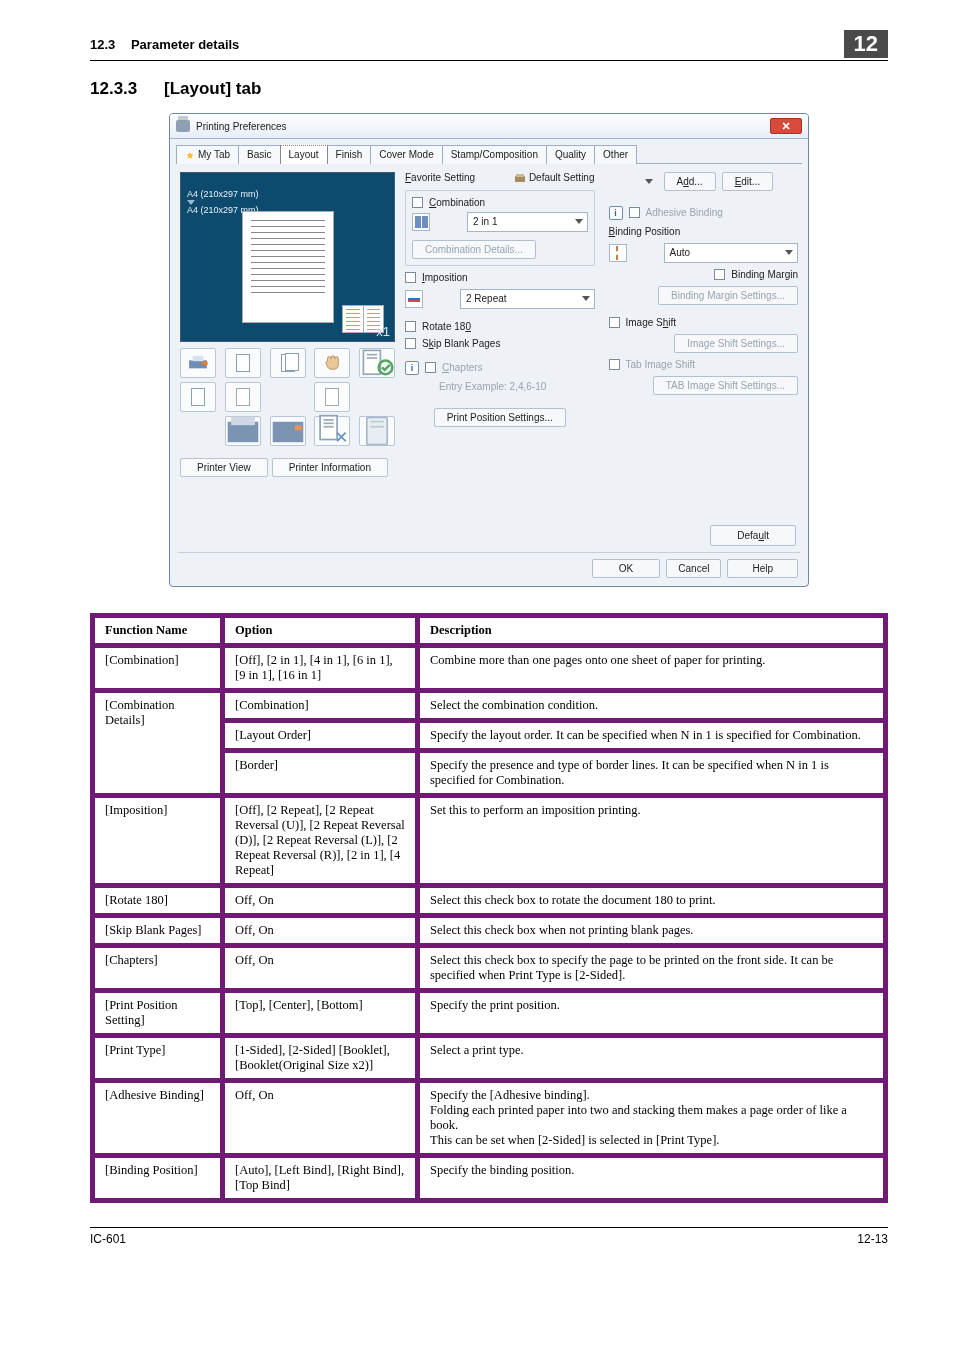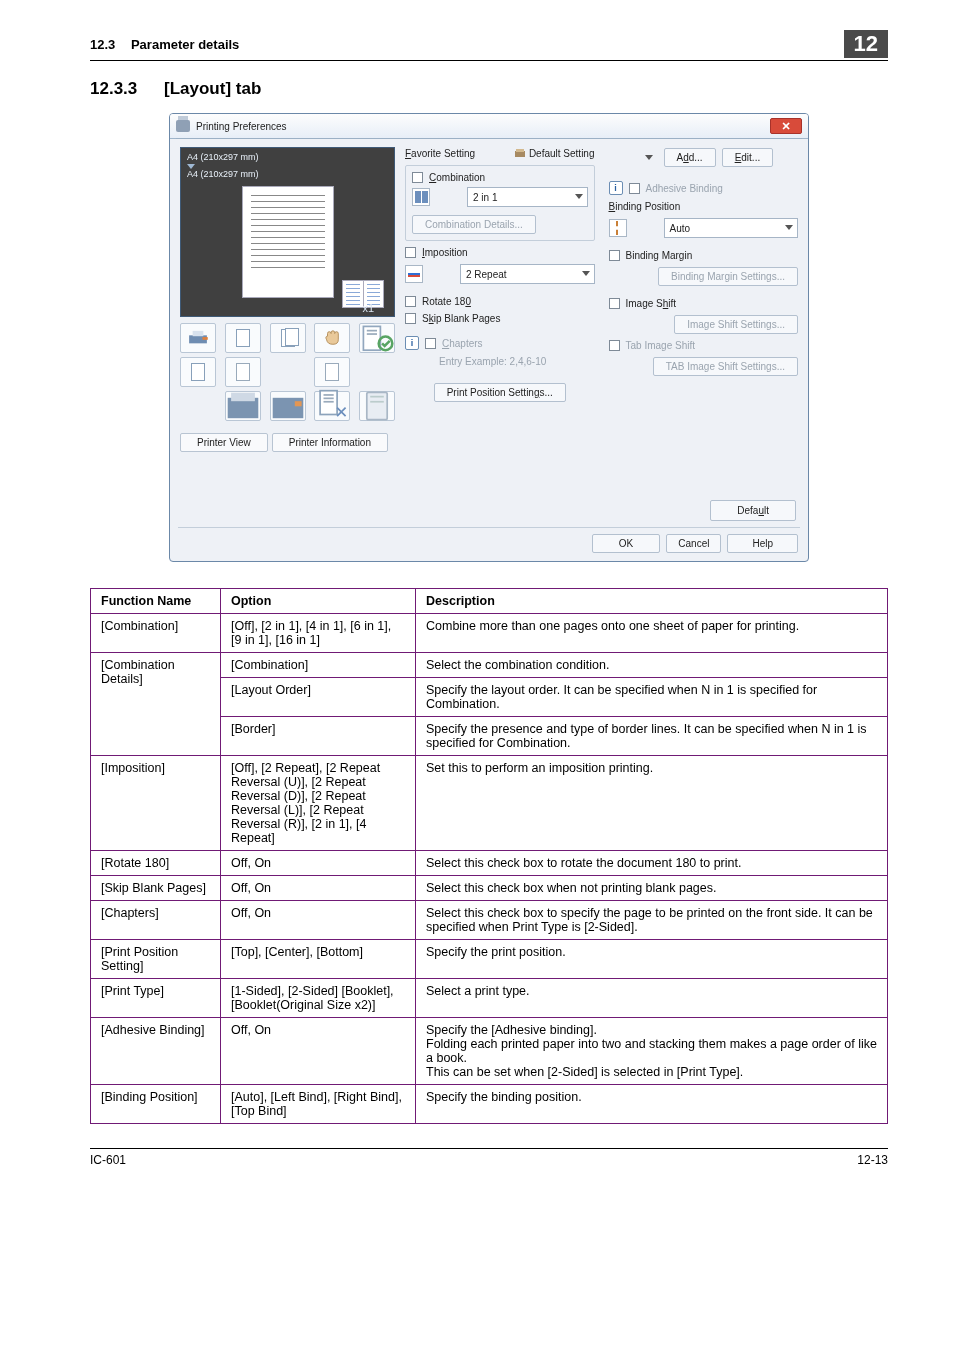--- a/index.html
+++ b/index.html
@@ -54,38 +54,38 @@
   .tab.sel { background: #fff; border-bottom: 1px solid #fff; z-index: 2; border-style: dotted solid none solid; border-color:#888;}
   .tab .star { width:10px; height:10px; display:inline-block; margin-right:3px; vertical-align:middle;
     background: radial-gradient(circle,#f5c23a 40%, transparent 42%); clip-path: polygon(50% 0,61% 35%,98% 35%,68% 57%,79% 91%,50% 70%,21% 91%,32% 57%,2% 35%,39% 35%); }
   .tabline { border-top: 1px solid #9bb0c5; margin: -1px 6px 0 6px; }
 
   .body { display: flex; padding: 8px 10px 10px 10px; gap: 10px; }
 
   
   .lcol { width: 215px; }
   .preview {
-    height: 170px; background: #404040; border: 1px solid #3f5a77;
-    position: relative; color: #e8f0f9; font-size: 9px; padding: 4px 6px;
+    height: 170px; background: #0c4a6e; border: 1px solid #3f5a77;
+    position: relative; color: #e8f0f9; font-size: 9px; padding: 16px 6px;
     margin-bottom: 6px;
   }
   .preview .sizeline { line-height: 1.3; display:flex; align-items:center; gap:4px; }
   .tri { width:0; height:0; border-left:4px solid transparent; border-right:4px solid transparent; border-top:5px solid #9fb8d3; }
   .sheet {
     position: absolute; bottom: 18px; left: 50%; transform: translateX(-50%);
     width: 92px; height: 112px; background: #fff; border: 1px solid #aab;
   }
   .sheet .lines { position:absolute; inset:8px 8px 26px 8px;
     background: repeating-linear-gradient(#888 0 1px, transparent 1px 6px); }
   .booklet { position:absolute; right:10px; bottom:8px; width:42px; height:28px; display:flex; }
   .booklet .bl, .booklet .br { width:21px; height:28px; background:#fff; border:1px solid #aab; }
   .booklet .bl { border-right:none; }
   .booklet .bl .mini, .booklet .br .mini { margin:3px; height:22px;
     background: repeating-linear-gradient(#8aa9d8 0 1px, transparent 1px 4px); }
-  .x1 { position:absolute; right:20px; bottom:2px; color:#dbe6f2; font-size:11px; }
+  .x1 { position:absolute; right:4px; bottom:2px; color:#dbe6f2; font-size:13px; }
   .iconrow { display:flex; justify-content:space-between; margin-bottom:4px; }
   .icon-sq {
     width:36px; height:30px; background:#f9fbfd; border:1px solid #b9c6d5;
     display:flex; align-items:center; justify-content:center; border-radius:2px;
   }
   .linkbtn {
     display:inline-block; background:#f9fafc; border:1px solid #b8c4d2; padding:3px 16px; font-size:10px;
     border-radius:2px; margin-top:6px;
   }
   .btnrow { display:flex; gap:4px; margin-top:6px; }
@@ -125,21 +125,21 @@
   
   .svg-printer { width:22px; height:16px; display:inline-block; }
   .svg-doc { width:14px; height:18px; border:1px solid #88a0ba; background:#fff; }
   .svg-hand { width:18px; height:16px; display:inline-block; }
 
   
   table.params {
     width: 100%; border-collapse: collapse; font-size: 12.5px;
   }
   table.params th, table.params td {
-    border: 1px solid #701a75; padding: 5px 10px; vertical-align: top; text-align: left;
+    border: 5px solid #701a75; padding: 5px 10px; vertical-align: top; text-align: left; font-family: Liberation Serif, serif;
   }
   table.params th { font-weight: bold; }
   
 
   
   .pgfoot { display:flex; justify-content:space-between; border-top:1px solid #000; margin-top:24px; padding-top:4px; font-size:12px; }
 </style>
 </head>
 <body>
 
@@ -159,20 +159,30 @@
 <div class="dlg-wrap">
 <div class="dlg">
   <div class="titlebar">
     <div class="ttl-left">
       <span class="prn-icon"></span>
       <span>Printing Preferences</span>
     </div>
     <div class="close-btn">✕</div>
   </div>
 
+  <div class="tabs" id="tabs">
+        <div class="tab"><span class="star"></span>My Tab</div>
+        <div class="tab">Basic</div>
+        <div class="tab sel">Layout</div>
+        <div class="tab">Finish</div>
+        <div class="tab">Cover Mode</div>
+        <div class="tab">Stamp/Composition</div>
+        <div class="tab">Quality</div>
+        <div class="tab">Other</div>
+      </div>
   <div class="tabline"></div>
 
   <div class="body">
 
     <div class="lcol">
       <div class="preview">
         <div class="sizeline">
               <span>A4 (210x297 mm)</span>
             </div>
         <div class="sizeline">
@@ -370,21 +380,21 @@
         <div class="row">
           <span class="mini-icon">
                 <span class="mini-bind"></span>
               </span>
           <div class="dd">
                 <span>Auto</span>
                 <span class="arr"></span>
               </div>
         </div>
 
-        <div class="row" style="margin-top:6px;">
+        <div class="row" style="justify-content:flex-end;">
               <span class="chk"></span>
               <span class="lbl">Binding Margin</span>
             </div>
         <div class="row" style="justify-content:flex-end;">
               <span class="btn dis">Binding Margin Settings...</span>
             </div>
 
         <div class="row" style="margin-top:6px;">
               <span class="chk"></span>
               <span class="lbl">Image S<span class="ul">h</span>ift</span>

